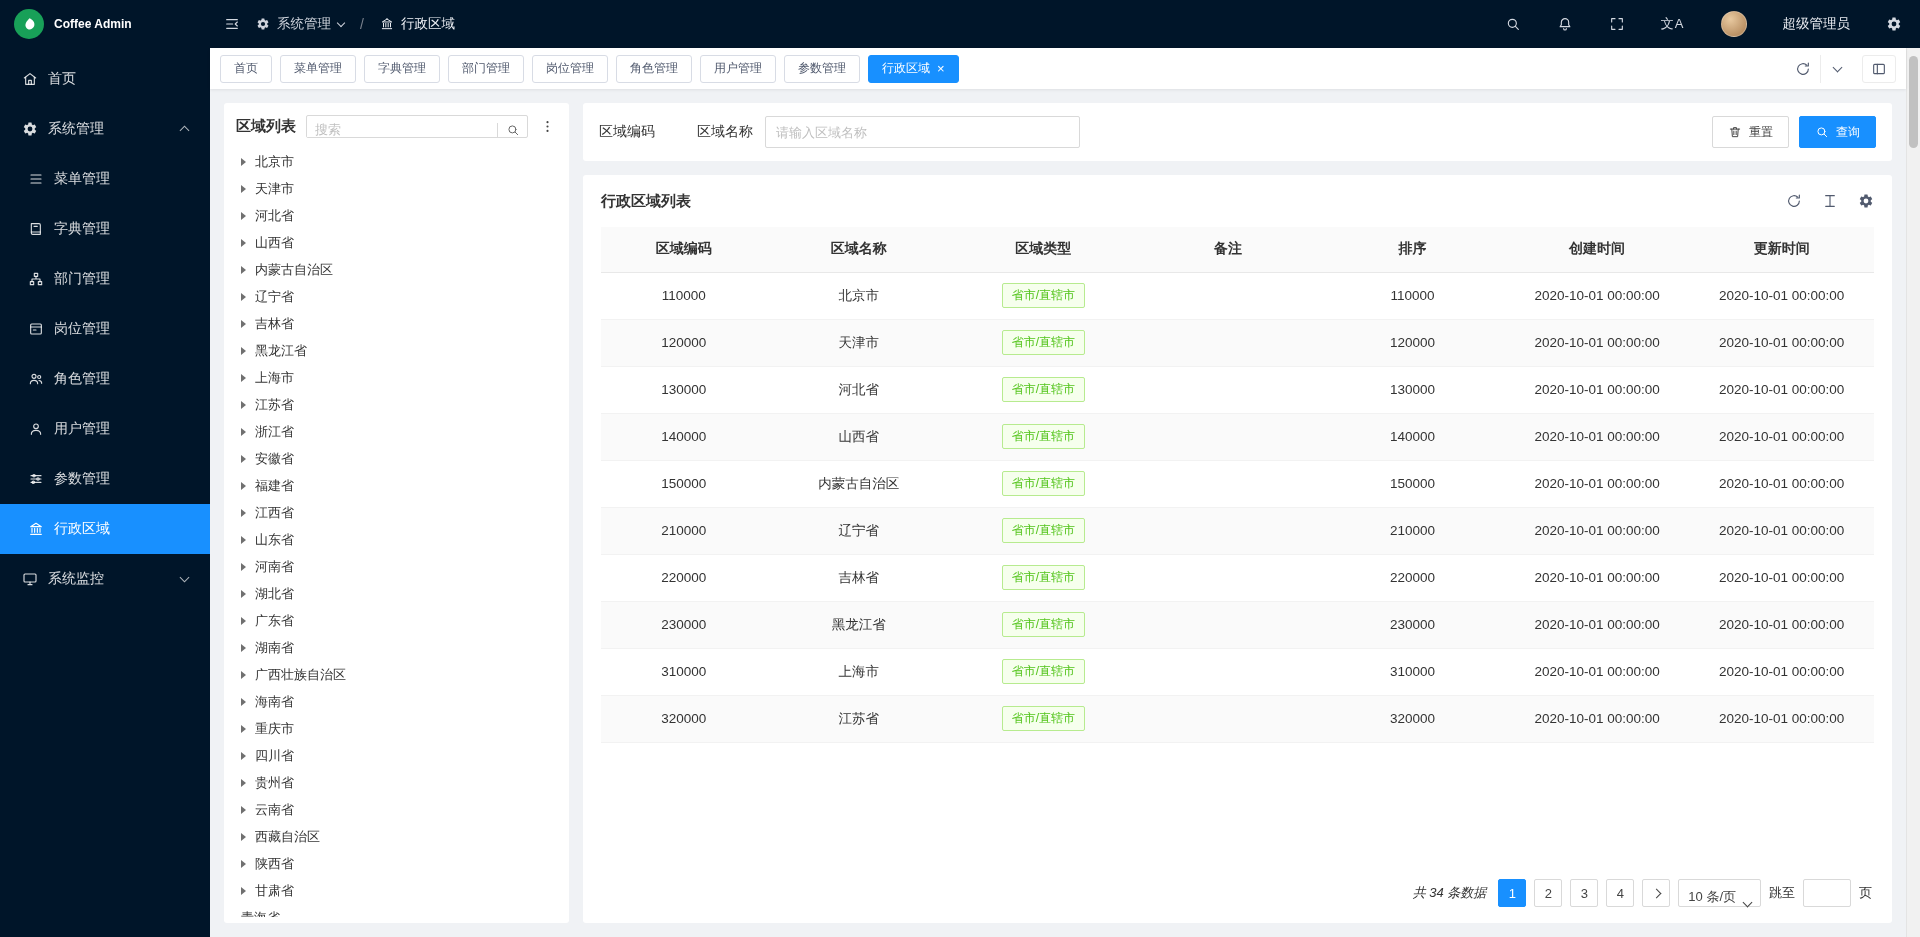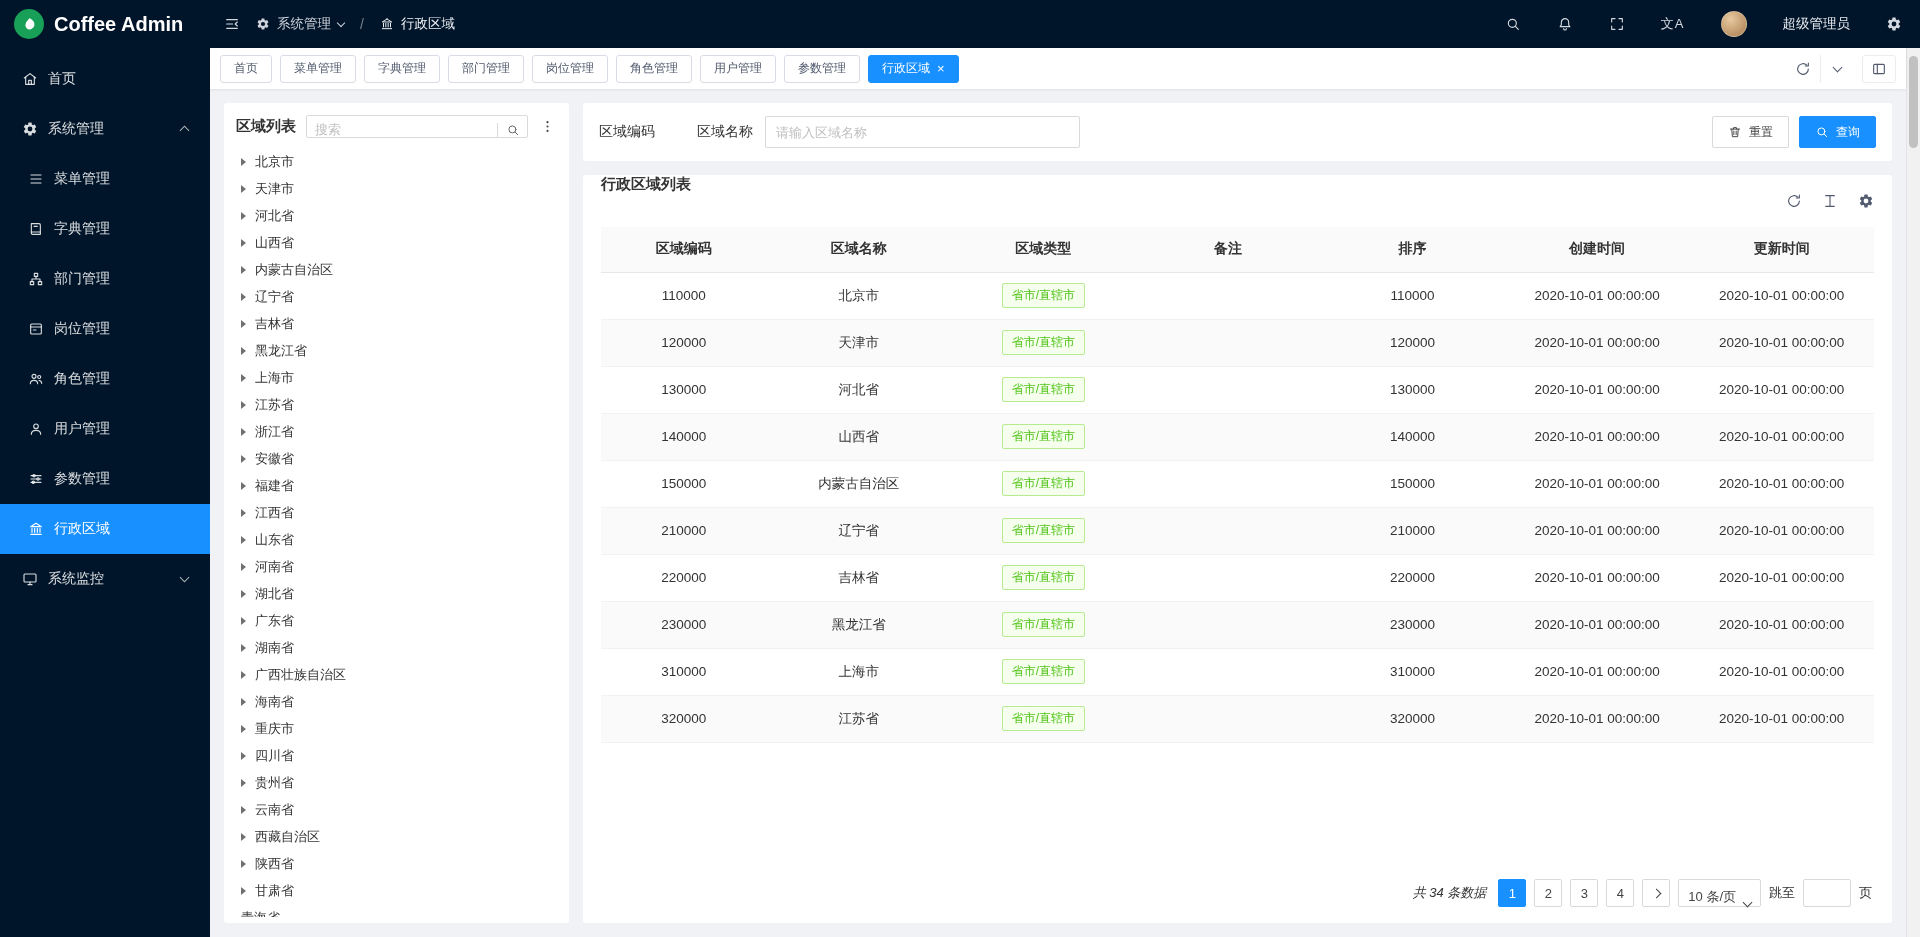--- a/index.html
+++ b/index.html
@@ -15,21 +15,21 @@
   .chev.down { transform:rotate(45deg); margin-top:-3px; }
   .chev.up { transform:rotate(-135deg); margin-top:3px; }
   .chev.right { transform:rotate(-45deg); }
   .caret { width:0; height:0; border-left:5px solid #707070; border-top:4px solid transparent; border-bottom:4px solid transparent; flex-shrink:0; }
 
   
   .sidebar { width:210px; background:#001529; flex-shrink:0; display:flex; flex-direction:column; }
   .logo { height:48px; display:flex; align-items:center; gap:10px; padding:0 14px; cursor:pointer; }
   .logo-circle { width:30px; height:30px; border-radius:50%; background:#18a058; display:flex; align-items:center; justify-content:center; flex-shrink:0; }
   .logo-circle svg { width:17px; height:17px; }
-  .logo-title { color:#fff; font-weight:bold; font-size:20px; white-space:nowrap; }
+  .logo-title { color:#fff; font-weight:bold; font-size:12px; white-space:nowrap; }
   .menu { flex:1; overflow:hidden; padding-top:6px; }
   .menu-item { height:50px; display:flex; align-items:center; gap:10px; padding:0 22px; color:rgba(255,255,255,.85); cursor:pointer; font-size:14px; white-space:nowrap; }
   .menu-item.sub { padding-left:28px; }
   .menu-item.active { background:#1890ff; color:#fff; }
   .menu-item .arrow { margin-left:auto; opacity:.8; }
 
   
   .main { flex:1; display:flex; flex-direction:column; min-width:0; }
   .header { height:48px; background:#001529; display:flex; align-items:center; padding:0 18px 0 14px; gap:16px; color:#cfd4dd; flex-shrink:0; }
   .crumb { display:flex; align-items:center; gap:7px; font-size:13.5px; cursor:pointer; }
@@ -75,21 +75,21 @@
   .field { display:flex; align-items:center; gap:12px; }
   .field label { font-size:14px; color:#333; white-space:nowrap; cursor:default; }
   .field input { width:315px; height:32px; border:1px solid #d9d9d9; border-radius:2px; padding:0 10px; font-size:13px; outline:none; font-family:inherit; }
   .field input::placeholder { color:#bfbfbf; }
   .btns { margin-left:auto; display:flex; gap:10px; }
   .btn { height:32px; display:flex; align-items:center; gap:7px; padding:0 15px; border:1px solid #d9d9d9; border-radius:2px; background:#fff; font-size:12px; color:#444; cursor:pointer; font-family:inherit; }
   .btn.primary { background:#1890ff; border-color:#1890ff; color:#fff; }
   .btn svg.ic { width:14px; height:14px; }
 
   .table-card { flex:1; display:flex; flex-direction:column; padding:0 18px 8px; min-height:0; }
-  .table-head { height:52px; display:flex; flex-shrink:0; }
+  .table-head { height:52px; display:flex; align-items:center; flex-shrink:0; }
   .table-title { font-size:15px; font-weight:bold; }
   .table-tools { margin-left:auto; display:flex; align-items:center; gap:20px; color:#515a6e; }
   .table-tools .tool { cursor:pointer; }
 
   table { width:100%; border-collapse:collapse; table-layout:fixed; }
   thead th { background:#fafafa; height:45px; font-size:14px; font-weight:bold; color:#333; text-align:center; border-bottom:1px solid #e8e8e8; white-space:nowrap; }
   tbody td { height:47px; text-align:center; font-size:13.5px; color:#333; border-bottom:1px solid #f2f2f2; white-space:nowrap; overflow:hidden; }
   tbody tr:nth-child(even) { background:#fafafa; }
   .tag { display:inline-block; padding:3px 9px; font-size:12px; color:#52c41a; background:#f6ffed; border:1px solid #b7eb8f; border-radius:2px; }
 

